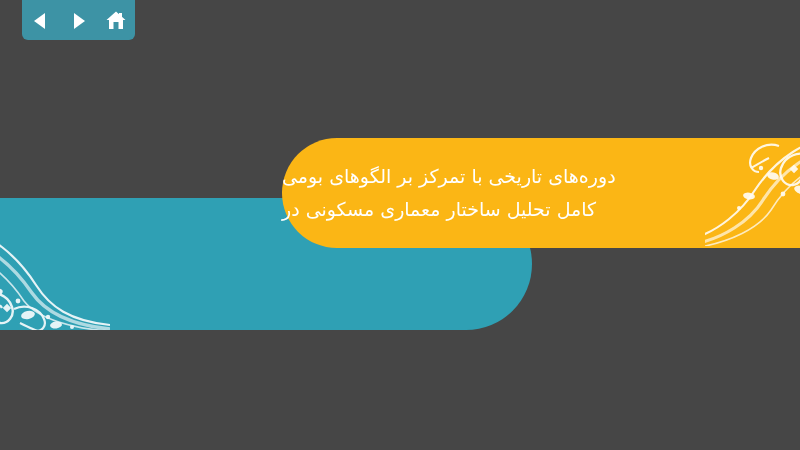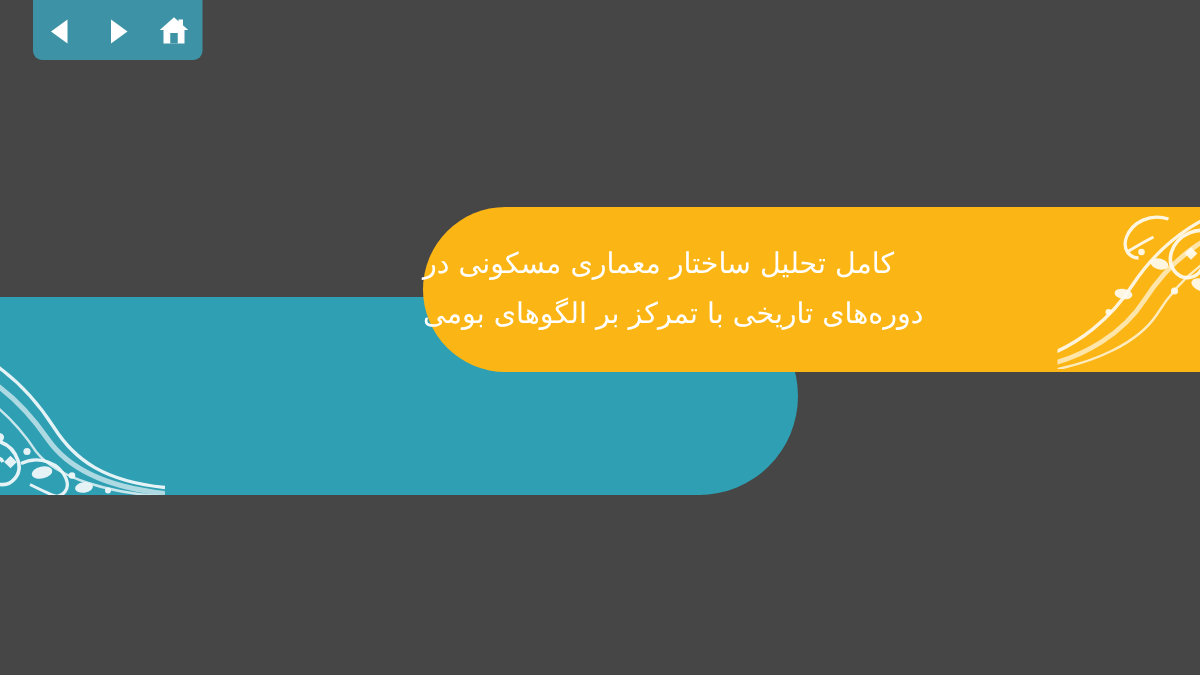--- a/index.html
+++ b/index.html
@@ -189,17 +189,17 @@
         <rect x="124" y="62" width="6" height="6" transform="rotate(45 127 65)"></rect>
         <circle cx="104" cy="40" r="2.6"></circle>
         <circle cx="78" cy="56" r="2.4"></circle>
         <circle cx="56" cy="30" r="2.2"></circle>
         <circle cx="34" cy="70" r="2"></circle>
       </g>
     </svg>
   </div>
 
   <div id="title-block">
+    <div class="title-line">دوره‌های تاریخی با تمرکز بر الگوهای بومی</div>
     <div class="title-line">کامل تحلیل ساختار معماری مسکونی در</div>
-    <div class="title-line">دوره‌های تاریخی با تمرکز بر الگوهای بومی</div>
   </div>
 
 </div>
 
 </body></html>

